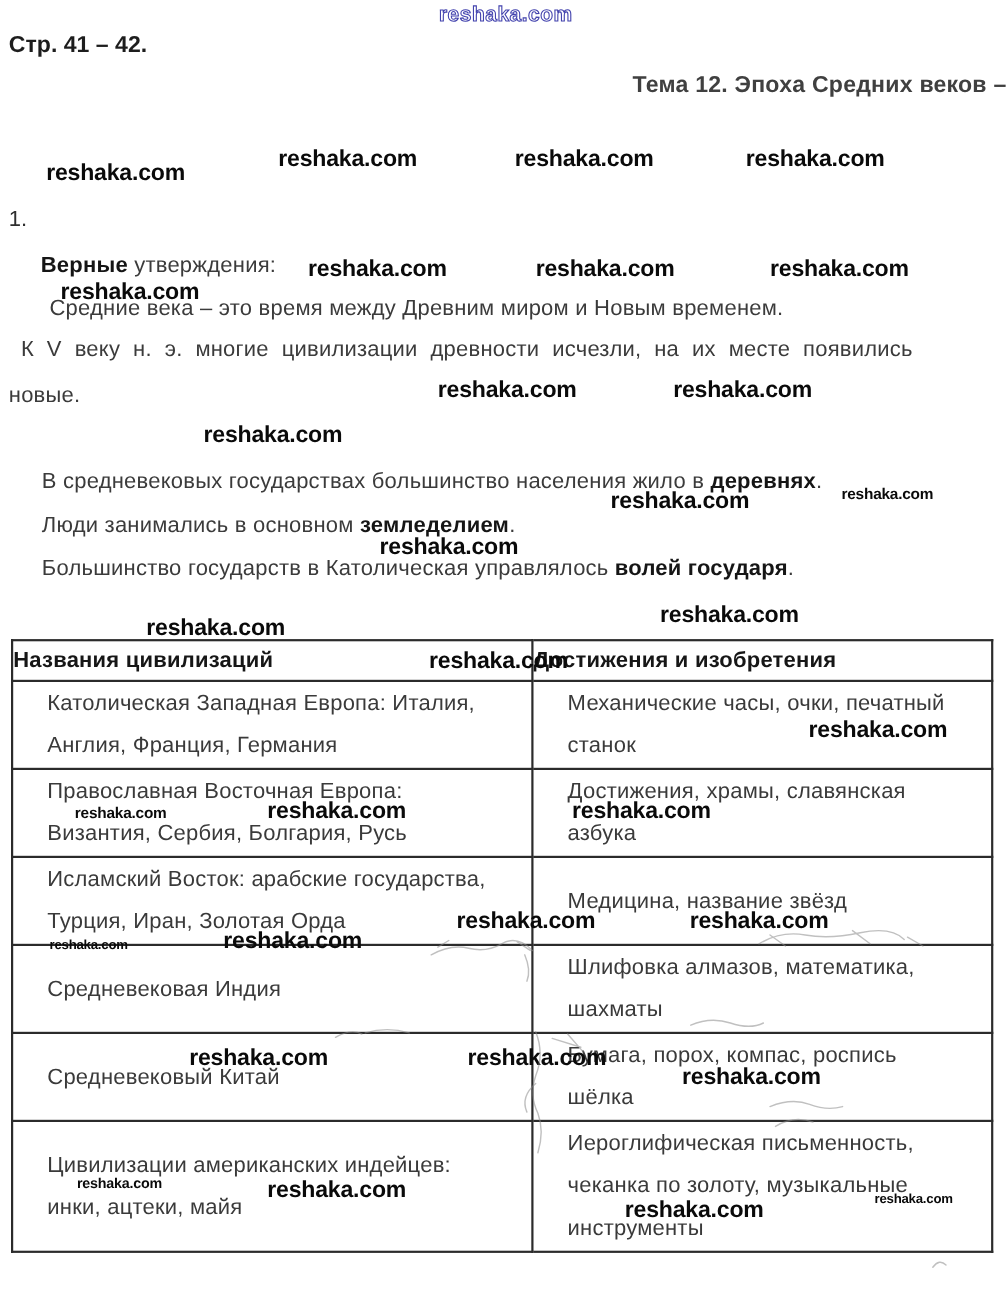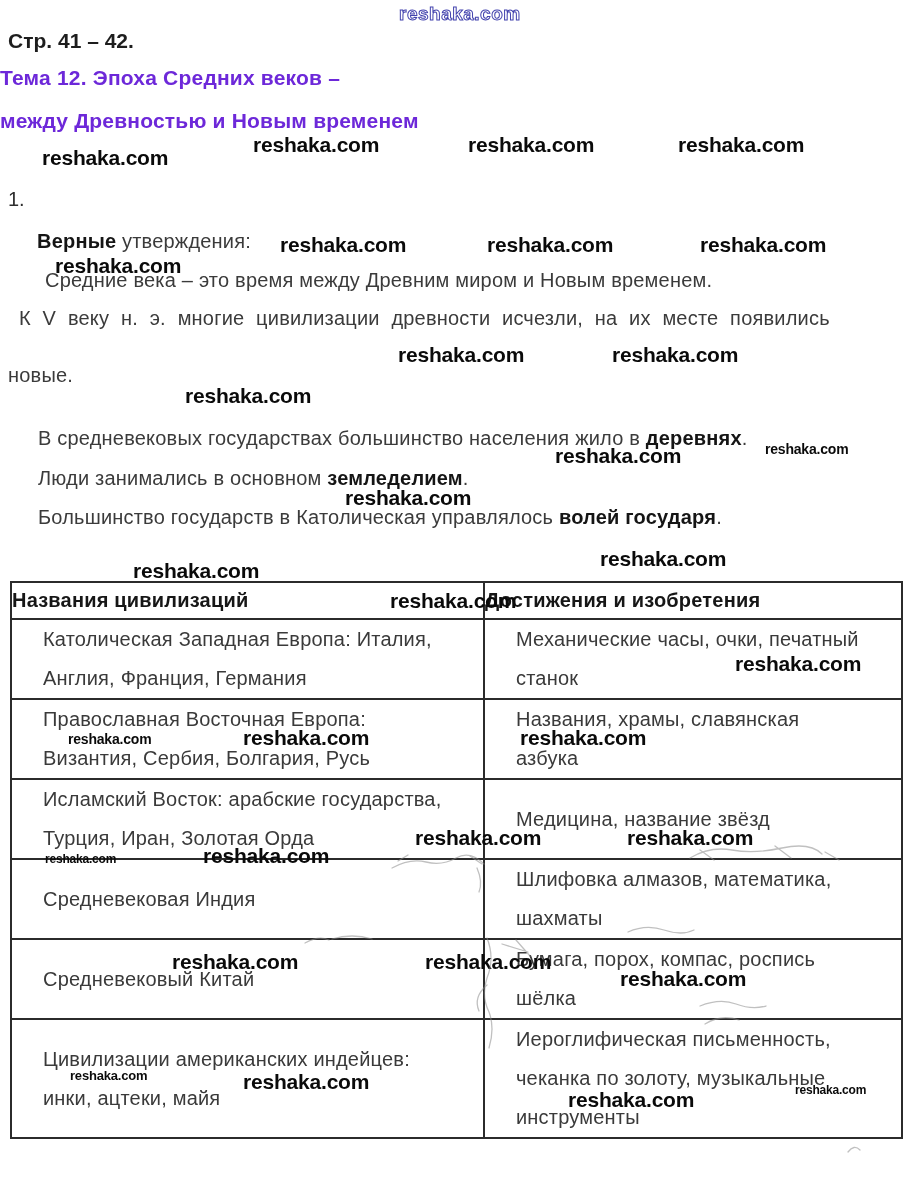--- a/index.html
+++ b/index.html
@@ -5,21 +5,21 @@
   html,body { margin:0; padding:0; background:#ffffff; }
   .page {
     position:relative; width:915px; height:1188px; background:#ffffff;
     font-family:"Liberation Sans", sans-serif; overflow:hidden;border-radius:19px;
   }
   
   .bl { position:absolute; font-size:20px; color:#3b3b3b; white-space:nowrap; letter-spacing:0.2px; }
   .bl b { color:#151515; }
   .num { position:absolute; font-size:20px; color:#2e2e2e; }
   .pageref { position:absolute; font-weight:bold; font-size:21px; color:#1d1d1d; }
-  .title { position:absolute; left:0; width:915px; text-align:left; font-weight:bold; font-size:21px; color:#6d28d9; letter-spacing:0.2px; }
+  .title { position:absolute; left:0; width:915px; text-align:right; font-weight:bold; font-size:21px; color:#404040; letter-spacing:0.2px; }
   
   .wm { position:absolute; font-weight:bold; font-size:21px; color:#0a0a0a; white-space:nowrap; letter-spacing:-0.2px; }
   .wm-s14 { font-size:14px; }
   .wm-s13 { font-size:13px; }
   .wm-s12 { font-size:12px; }
   .wm-outline {
     position:absolute; font-weight:bold; font-size:19px; white-space:nowrap;
     color:#9a9ace; -webkit-text-fill-color:transparent; -webkit-text-stroke:1px #4343ae;
     letter-spacing:0.5px;
   }
@@ -40,39 +40,38 @@
 </head>
 <body>
 
 <div class="page">
 
   <span class="wm-outline" style="left:399px; top:3px;">reshaka.com</span>
 
   <span class="pageref" style="left:8px; top:29px;">Стр. 41 – 42.</span>
 
   <div class="title" style="top:66px;">Тема 12. Эпоха Средних веков –</div>
-  <div class="title" style="top:109px;">между Древностью и Новым временем</div>
 
   <span class="wm" style="left:253px; top:133px;">reshaka.com</span>
   <span class="wm" style="left:468px; top:133px;">reshaka.com</span>
   <span class="wm" style="left:678px; top:133px;">reshaka.com</span>
   <span class="wm" style="left:42px;  top:146px;">reshaka.com</span>
 
   <span class="num" style="left:8px; top:188px;">1.</span>
 
   <div class="bl" style="left:37px; top:230px;"><b>Верные</b><span> утверждения:</span></div>
 
   <span class="wm" style="left:280px; top:233px;">reshaka.com</span>
   <span class="wm" style="left:487px; top:233px;">reshaka.com</span>
   <span class="wm" style="left:700px; top:233px;">reshaka.com</span>
   <span class="wm" style="left:55px;  top:254px;">reshaka.com</span>
 
   <div class="bl" style="left:45px; top:269px;">Средние века – это время между Древним миром и Новым временем.</div>
   <div class="bl" style="left:19px; top:307px; word-spacing:6px;">К V веку н. э. многие цивилизации древности исчезли, на их месте появились</div>
-  <div class="bl" style="left:8px;  top:364px;">новые.</div>
+  <div class="bl" style="left:8px;  top:348px;">новые.</div>
 
   <span class="wm" style="left:398px; top:343px;">reshaka.com</span>
   <span class="wm" style="left:612px; top:343px;">reshaka.com</span>
   <span class="wm" style="left:185px; top:384px;">reshaka.com</span>
 
   <div class="bl" style="left:38px; top:427px;"><span>В средневековых государствах большинство населения жило в </span><b>деревнях</b><span>.</span></div>
 
   <span class="wm" style="left:555px; top:444px;">reshaka.com</span>
   <span class="wm wm-s14" style="left:765px; top:441px;">reshaka.com</span>
 
@@ -104,21 +103,21 @@
         <div class="cl">Механические часы, очки, печатный</div>
         <div class="cl">станок</div>
       </td>
     </tr>
     <tr style="height:76px">
       <td>
         <div class="cl">Православная Восточная Европа:</div>
         <div class="cl">Византия, Сербия, Болгария, Русь</div>
       </td>
       <td>
-        <div class="cl">Названия, храмы, славянская</div>
+        <div class="cl">Достижения, храмы, славянская</div>
         <div class="cl">азбука</div>
       </td>
     </tr>
     <tr style="height:78px">
       <td>
         <div class="cl">Исламский Восток: арабские государства,</div>
         <div class="cl">Турция, Иран, Золотая Орда</div>
       </td>
       <td>
         <div class="cl">Медицина, название звёзд</div>

